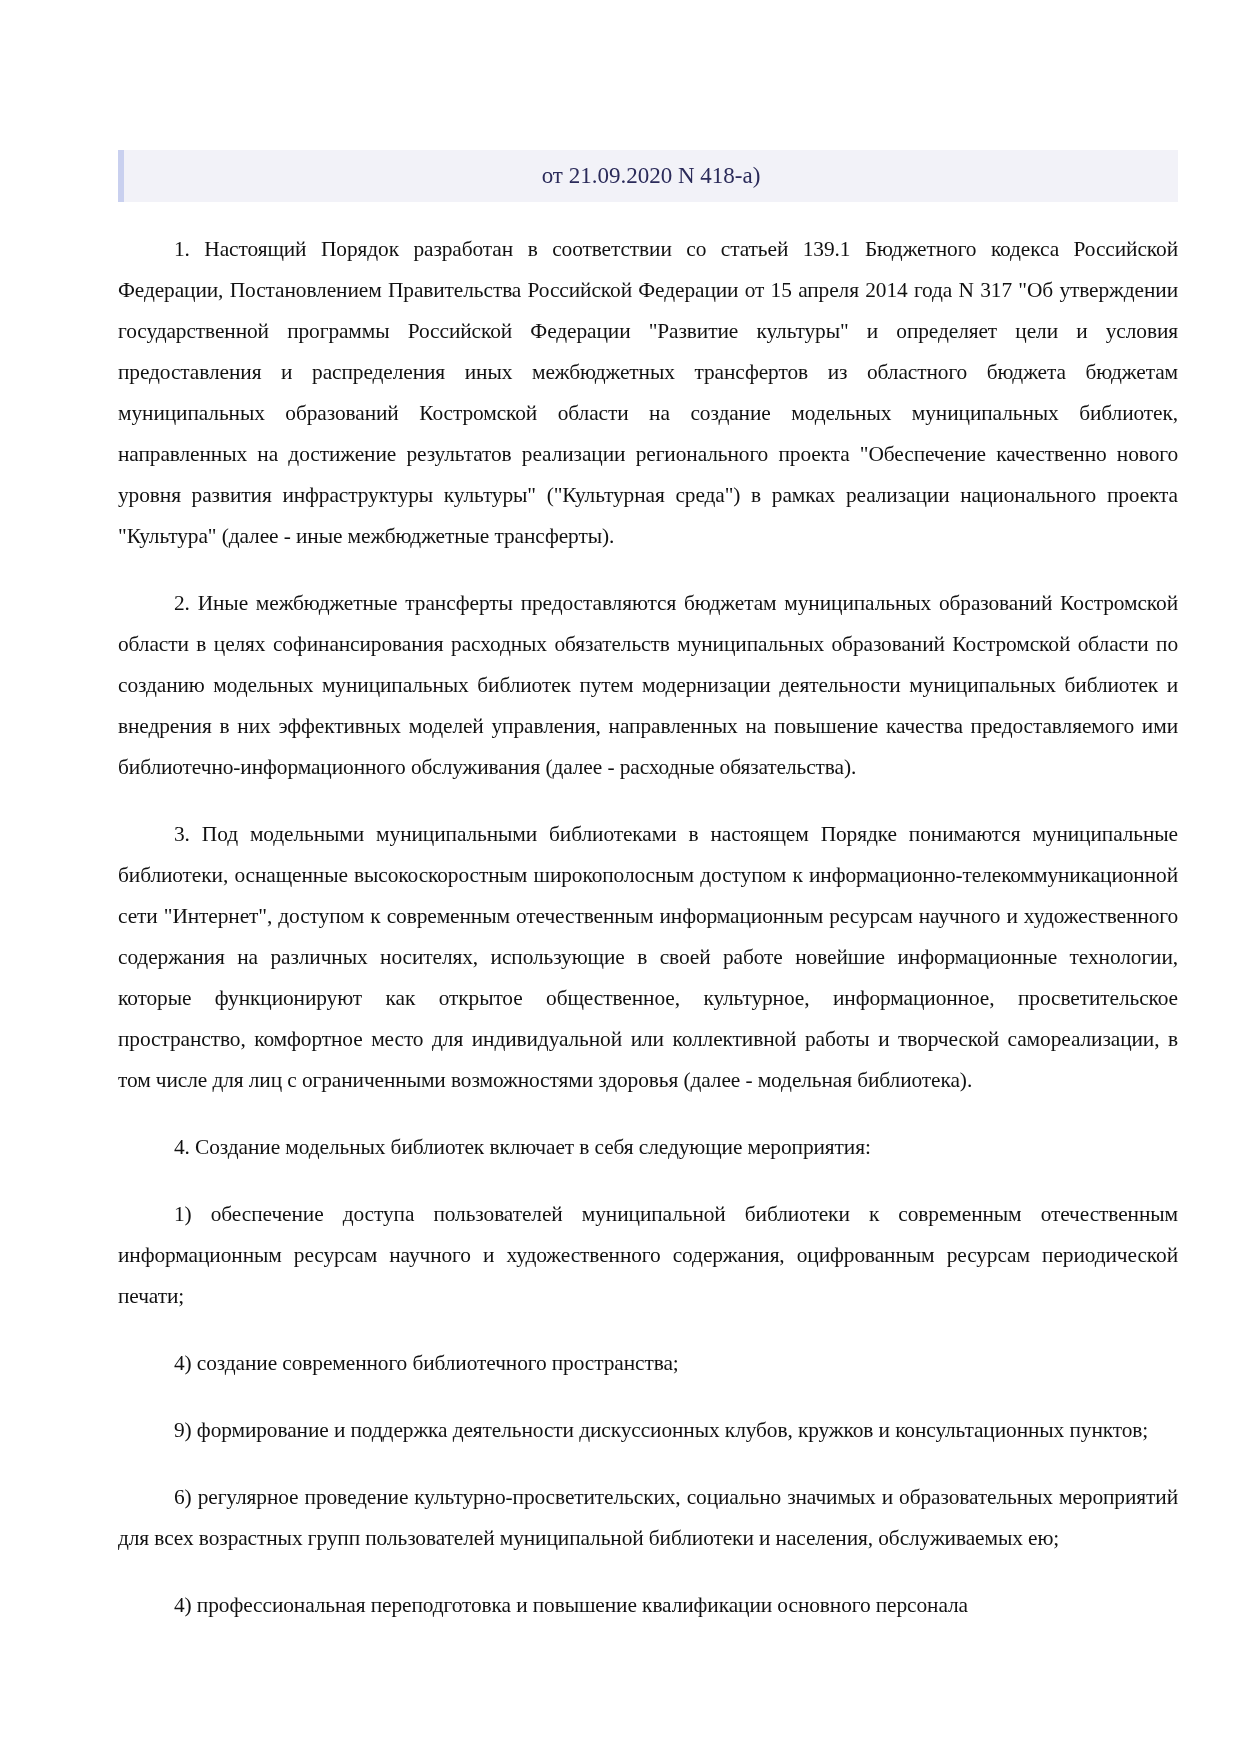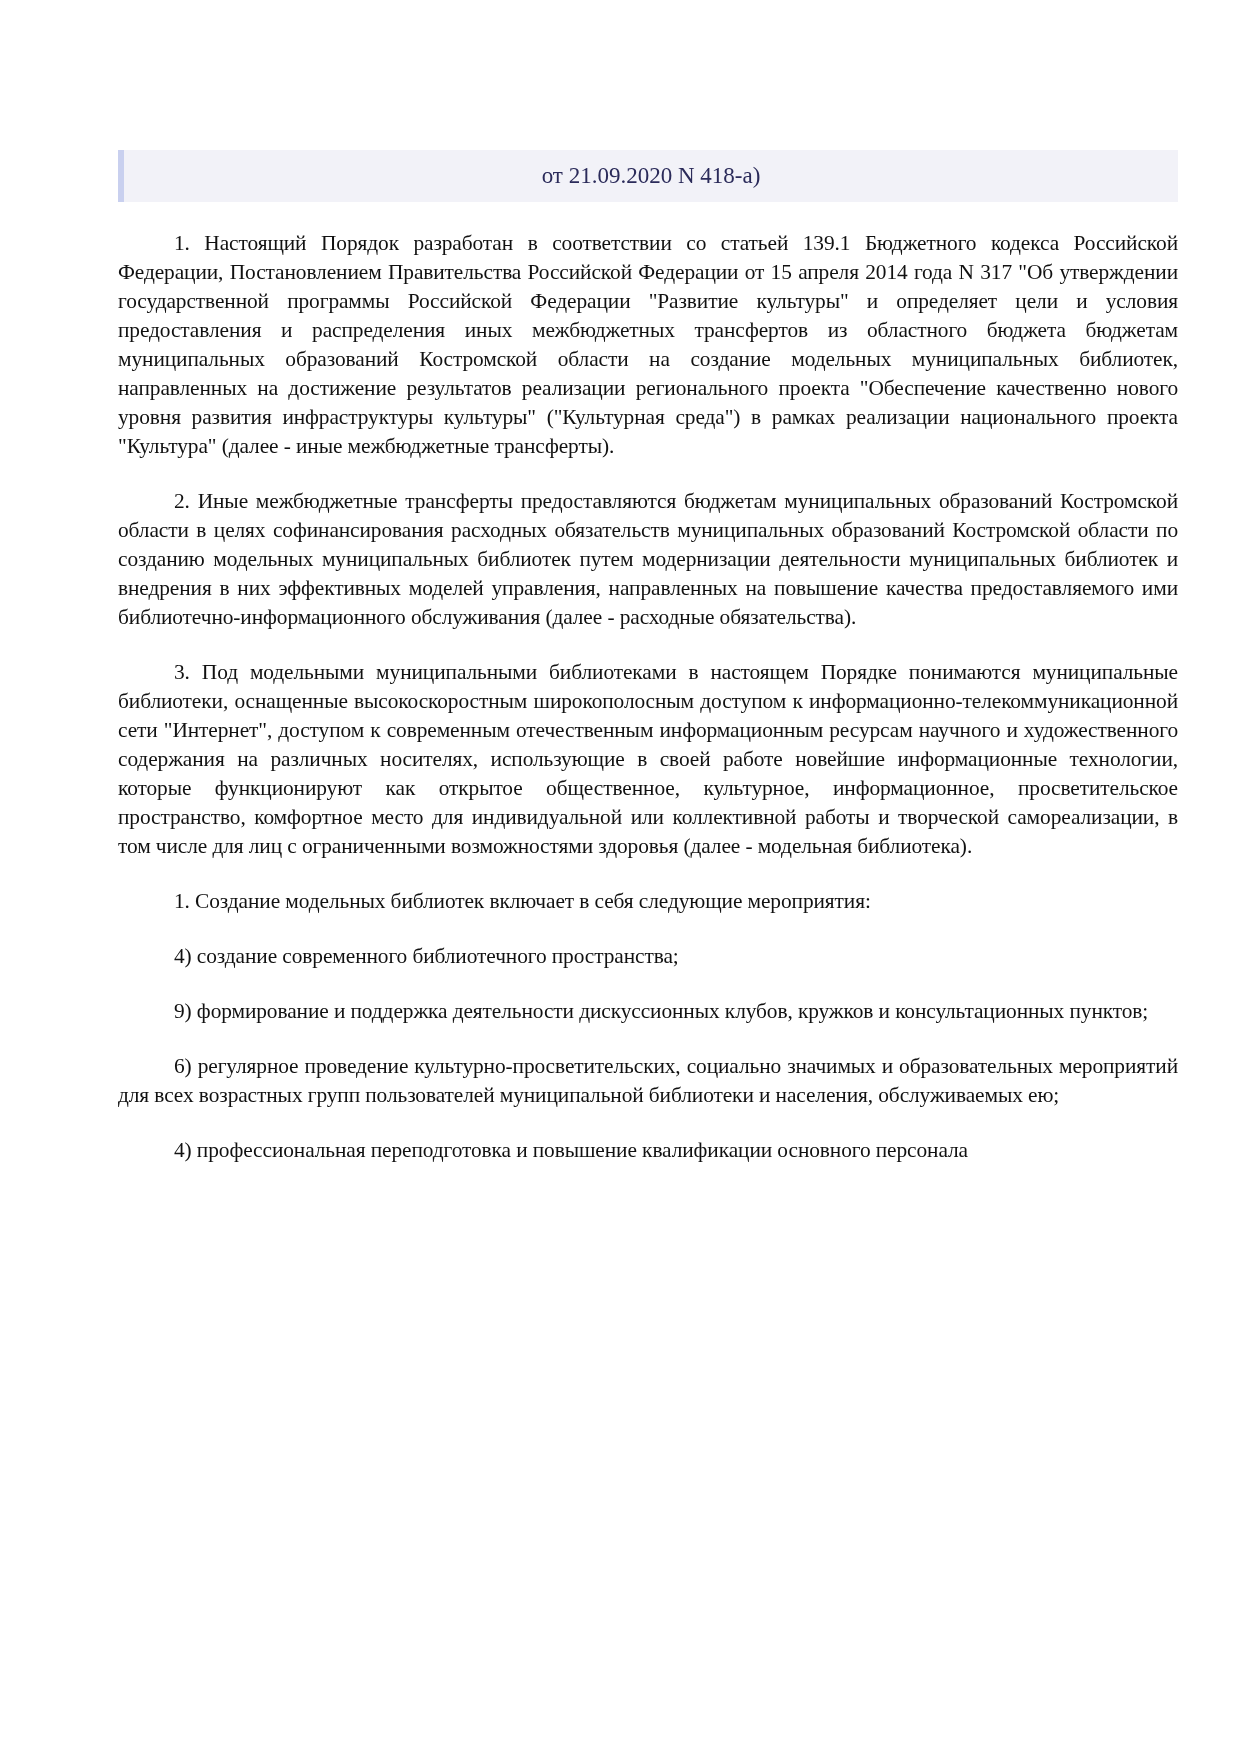--- a/index.html
+++ b/index.html
@@ -6,33 +6,34 @@
     body { width: 1240px; height: 1754px; position: relative; overflow: hidden;
       font-family: "Liberation Serif", "DejaVu Serif", serif; color: #111; }
     .header-box {
       position: absolute; left: 118px; top: 150px; width: 1060px; height: 52px;
       background: #f2f2f8; border-left: 6px solid #c9d0ef; box-sizing: border-box;
       display: flex; align-items: center; justify-content: center;
     }
     .header-box span { font-size: 23px; color: #2b2b5a; }
     .content { position: absolute; left: 118px; top: 229px; width: 1060px; }
     .para {
-      font-size: 21.4px; line-height: 29px; text-align: justify; text-indent: 56px;
+      font-size: 21.4px; line-height: 41px; text-align: justify; text-indent: 56px;
       margin: 0 0 26px 0; letter-spacing: -0.1px;
     }
   </style>
 </head>
 <body>
 
 <div class="header-box">
   <span>от 21.09.2020 N 418-а)</span>
 </div>
 
 <div class="content">
   <p class="para">1. Настоящий Порядок разработан в соответствии со статьей 139.1 Бюджетного кодекса Российской Федерации, Постановлением Правительства Российской Федерации от 15 апреля 2014 года N 317 "Об утверждении государственной программы Российской Федерации "Развитие культуры" и определяет цели и условия предоставления и распределения иных межбюджетных трансфертов из областного бюджета бюджетам муниципальных образований Костромской области на создание модельных муниципальных библиотек, направленных на достижение результатов реализации регионального проекта "Обеспечение качественно нового уровня развития инфраструктуры культуры" ("Культурная среда") в рамках реализации национального проекта "Культура" (далее - иные межбюджетные трансферты).</p>
   <p class="para">2. Иные межбюджетные трансферты предоставляются бюджетам муниципальных образований Костромской области в целях софинансирования расходных обязательств муниципальных образований Костромской области по созданию модельных муниципальных библиотек путем модернизации деятельности муниципальных библиотек и внедрения в них эффективных моделей управления, направленных на повышение качества предоставляемого ими библиотечно-информационного обслуживания (далее - расходные обязательства).</p>
   <p class="para">3. Под модельными муниципальными библиотеками в настоящем Порядке понимаются муниципальные библиотеки, оснащенные высокоскоростным широкополосным доступом к информационно-телекоммуникационной сети "Интернет", доступом к современным отечественным информационным ресурсам научного и художественного содержания на различных носителях, использующие в своей работе новейшие информационные технологии, которые функционируют как открытое общественное, культурное, информационное, просветительское пространство, комфортное место для индивидуальной или коллективной работы и творческой самореализации, в том числе для лиц с ограниченными возможностями здоровья (далее - модельная библиотека).</p>
-  <p class="para">1. Создание модельных библиотек включает в себя следующие мероприятия:</p>
+  <p class="para">4. Создание модельных библиотек включает в себя следующие мероприятия:</p>
+  <p class="para">1) обеспечение доступа пользователей муниципальной библиотеки к современным отечественным информационным ресурсам научного и художественного содержания, оцифрованным ресурсам периодической печати;</p>
   <p class="para">4) создание современного библиотечного пространства;</p>
   <p class="para">9) формирование и поддержка деятельности дискуссионных клубов, кружков и консультационных пунктов;</p>
   <p class="para">6) регулярное проведение культурно-просветительских, социально значимых и образовательных мероприятий для всех возрастных групп пользователей муниципальной библиотеки и населения, обслуживаемых ею;</p>
   <p class="para">4) профессиональная переподготовка и повышение квалификации основного персонала</p>
 </div>
 
 </body></html>

